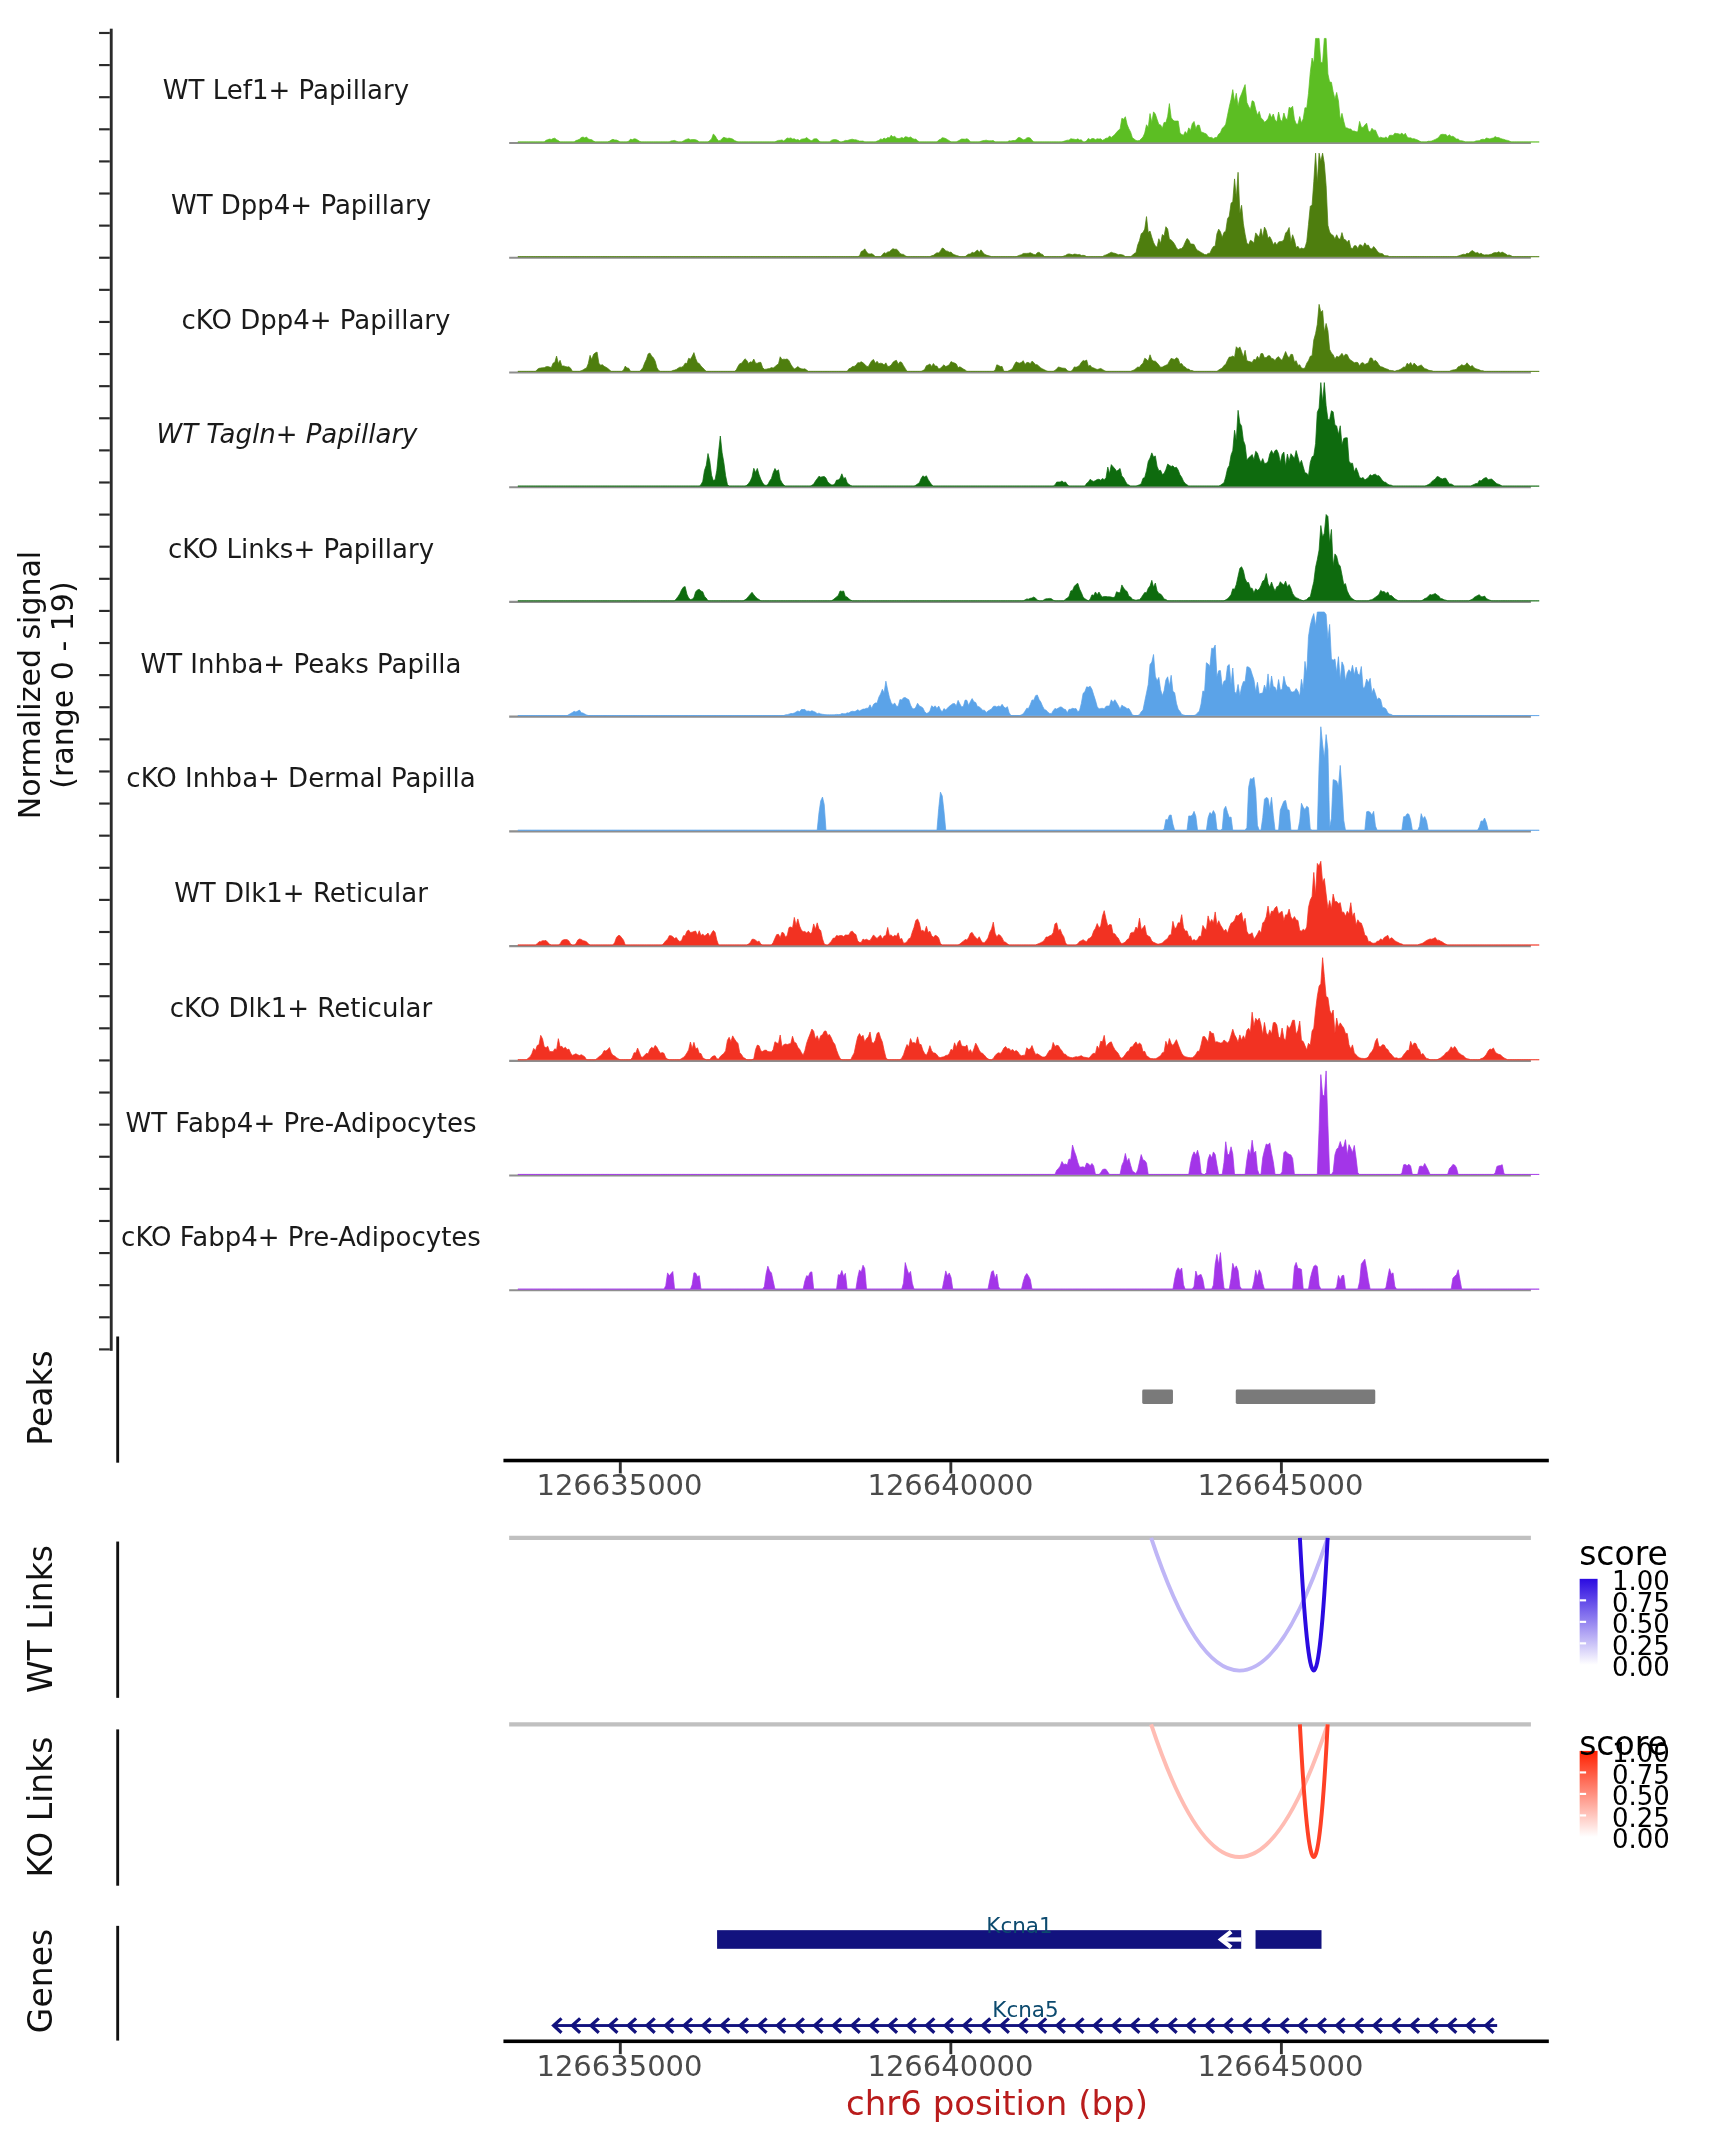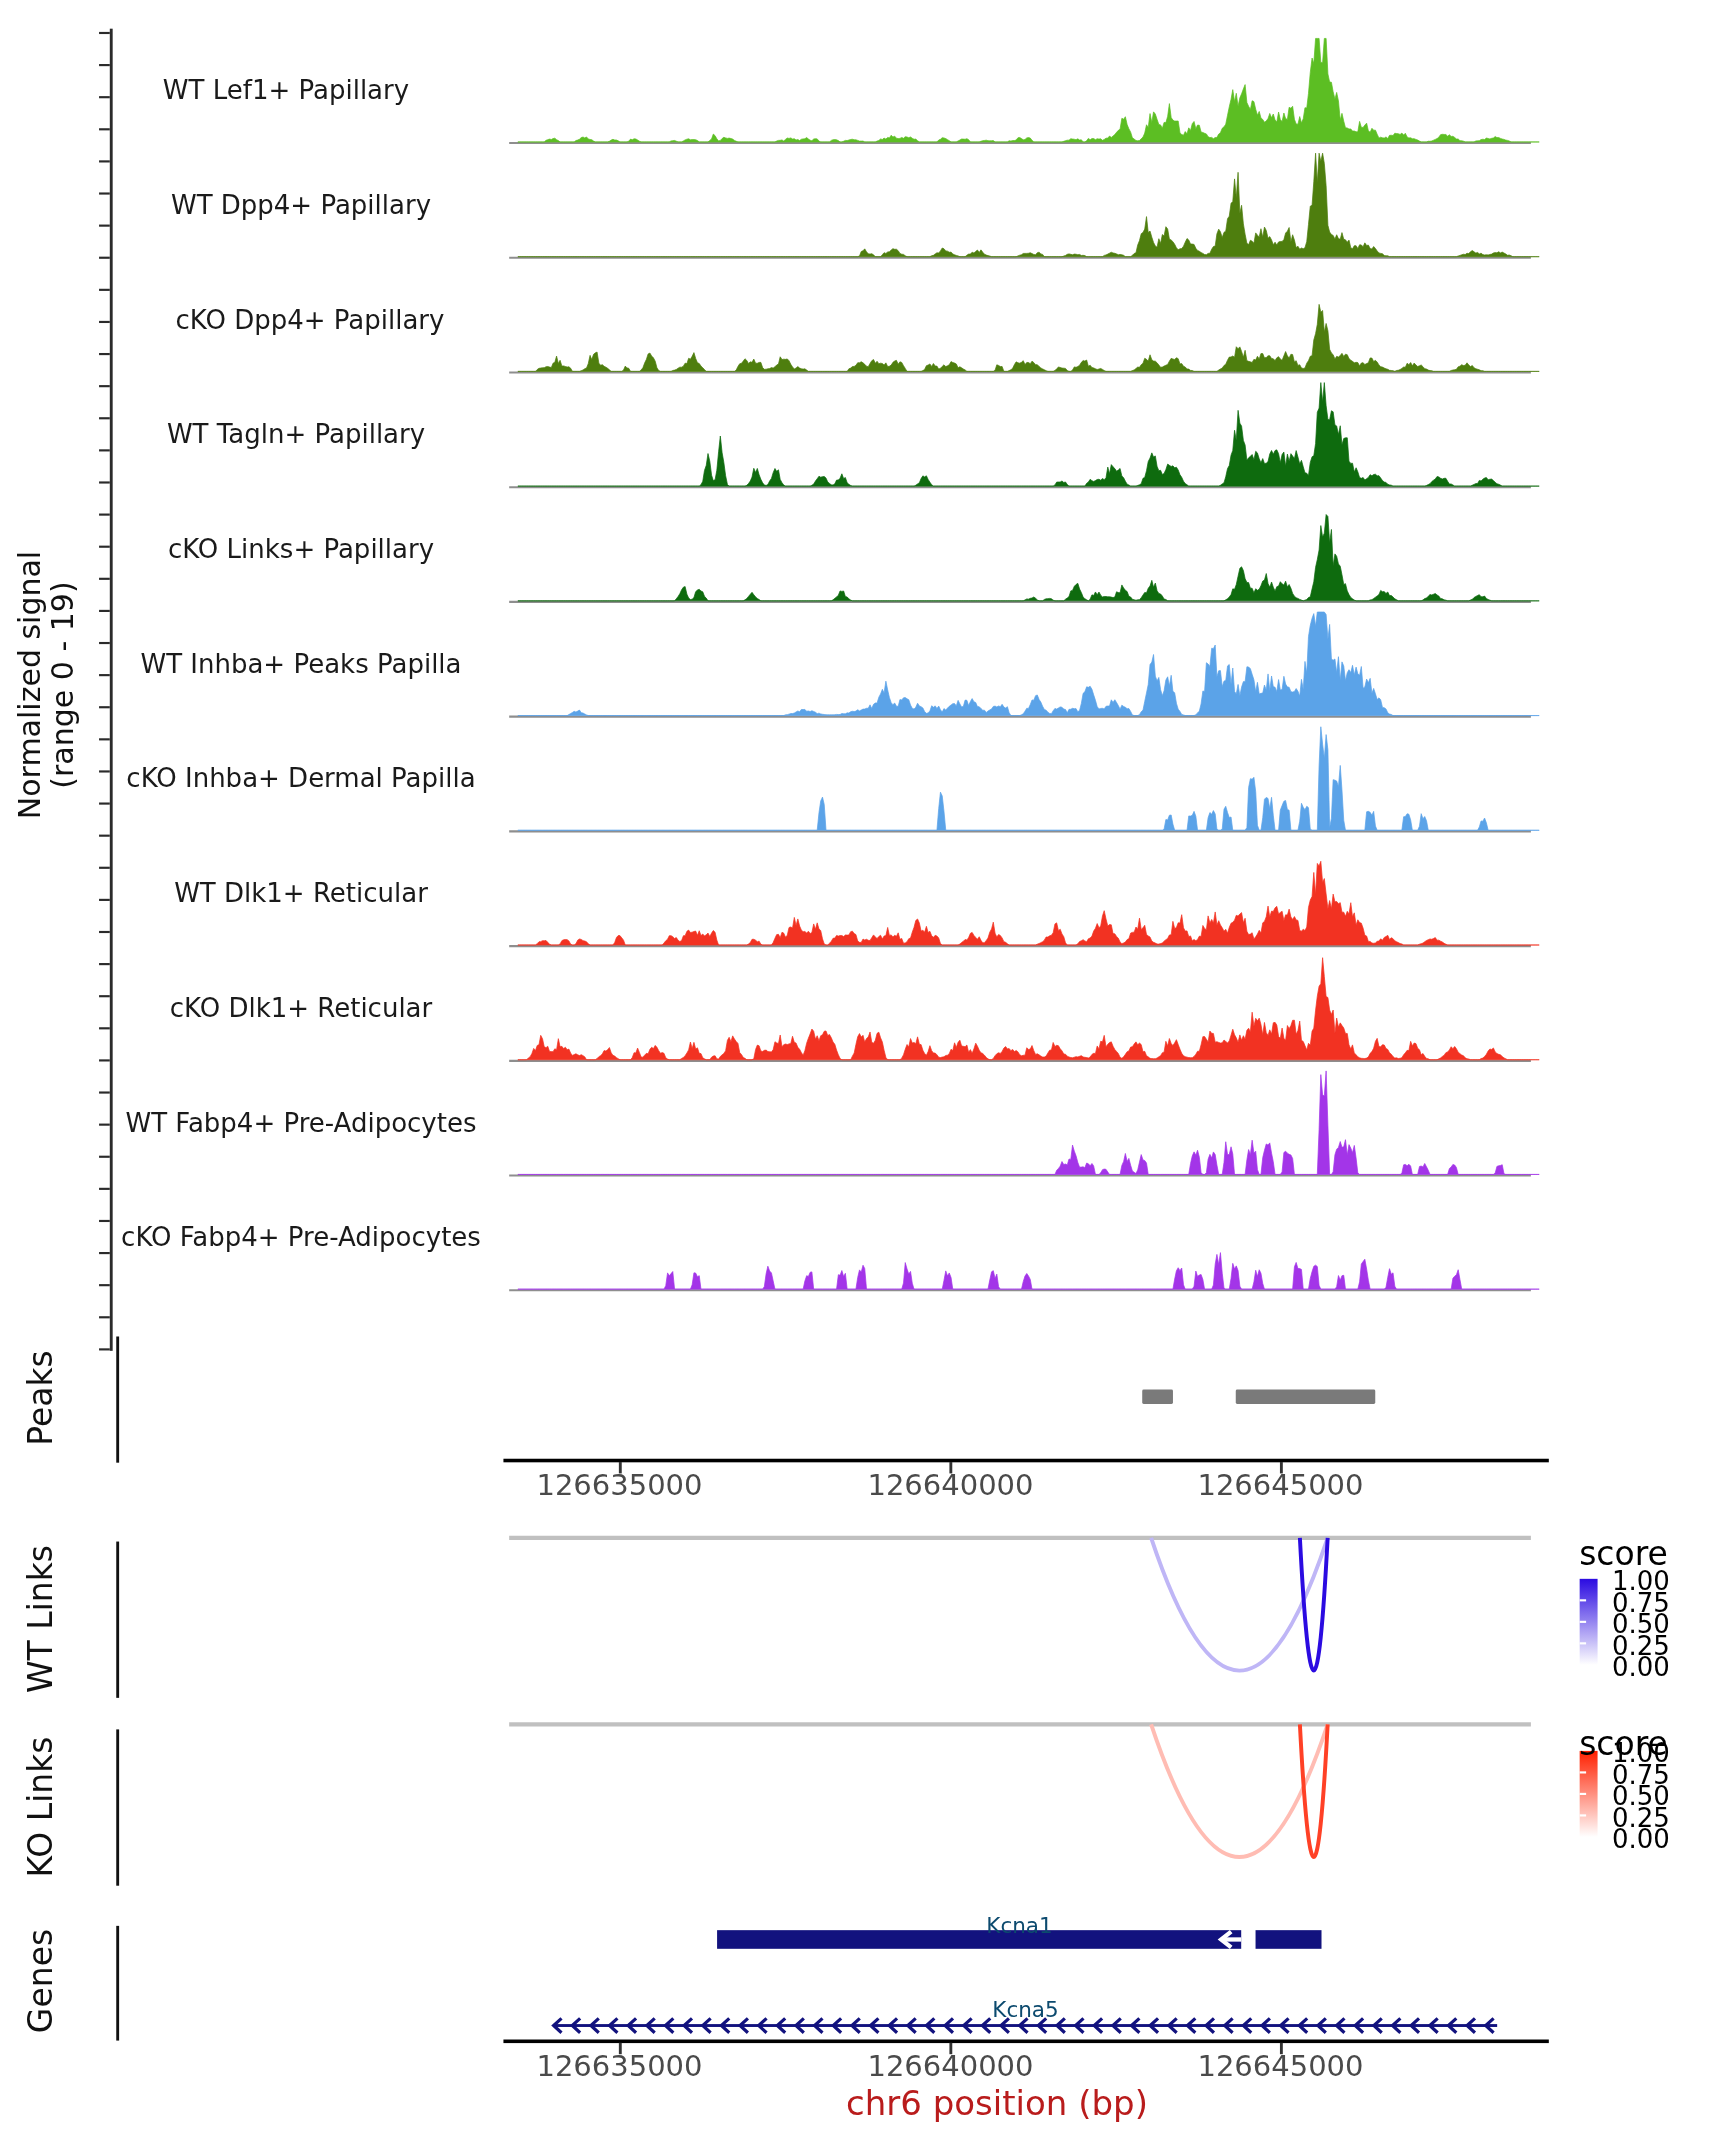--- a/index.html
+++ b/index.html
@@ -189,22 +189,22 @@
   </div>
 
   <div class="abs rot sec" style="left:-66px;top:1377px;width:215px;height:42px;">Peaks</div>
   <div class="abs rot sec" style="left:-102px;top:1598px;width:287px;height:42px;">WT Links</div>
   <div class="abs rot sec" style="left:-102px;top:1786px;width:287px;height:42px;">KO Links</div>
   <div class="abs rot sec" style="left:-66px;top:1960px;width:215px;height:42px;">Genes</div>
 
   <div id="track-labels">
       <div class="abs tlabel" style="left: 78px; top: 75px; width: 416px; height: 32px;">WT Lef1+ Papillary</div>
       <div class="abs tlabel" style="left: 93px; top: 190px; width: 416px; height: 32px;">WT Dpp4+ Papillary</div>
-      <div class="abs tlabel" style="left: 102px; top: 305px; width: 416px; height: 32px;">cKO Dpp4+ Papillary</div>
-      <div class="abs tlabel" style="left: 88px; top: 419px; width: 416px; height: 32px;">WT Tagln+ Papillary</div>
+      <div class="abs tlabel" style="left: 108px; top: 305px; width: 416px; height: 32px;">cKO Dpp4+ Papillary</div>
+      <div class="abs tlabel" style="left: 79px; top: 419px; width: 416px; height: 32px; font-style: italic;">WT Tagln+ Papillary</div>
       <div class="abs tlabel" style="left: 93px; top: 534px; width: 416px; height: 32px;">cKO Links+ Papillary</div>
       <div class="abs tlabel" style="left: 93px; top: 649px; width: 416px; height: 32px;">WT Inhba+ Peaks Papilla</div>
       <div class="abs tlabel" style="left: 93px; top: 763px; width: 416px; height: 32px;">cKO Inhba+ Dermal Papilla</div>
       <div class="abs tlabel" style="left: 93px; top: 878px; width: 416px; height: 32px;">WT Dlk1+ Reticular</div>
       <div class="abs tlabel" style="left: 93px; top: 993px; width: 416px; height: 32px;">cKO Dlk1+ Reticular</div>
       <div class="abs tlabel" style="left: 93px; top: 1108px; width: 416px; height: 32px;">WT Fabp4+ Pre-Adipocytes</div>
       <div class="abs tlabel" style="left: 93px; top: 1222px; width: 416px; height: 32px;">cKO Fabp4+ Pre-Adipocytes</div>
     </div>
   <div id="axis1-labels">
       <div class="abs xtick" style="left: 505px; top: 1468px;">126635000</div>

